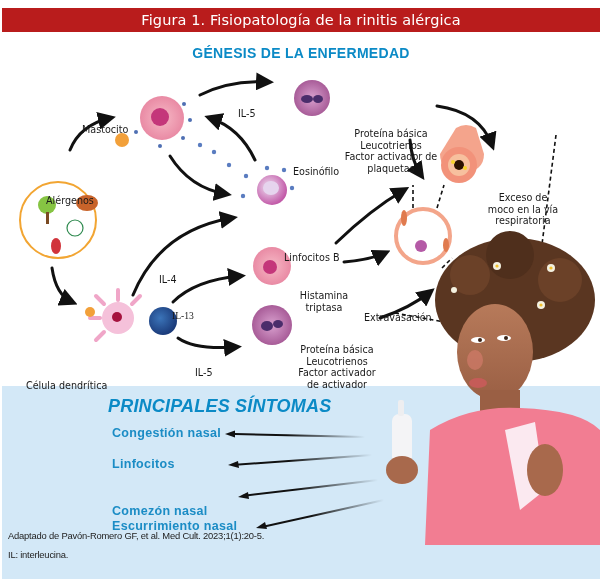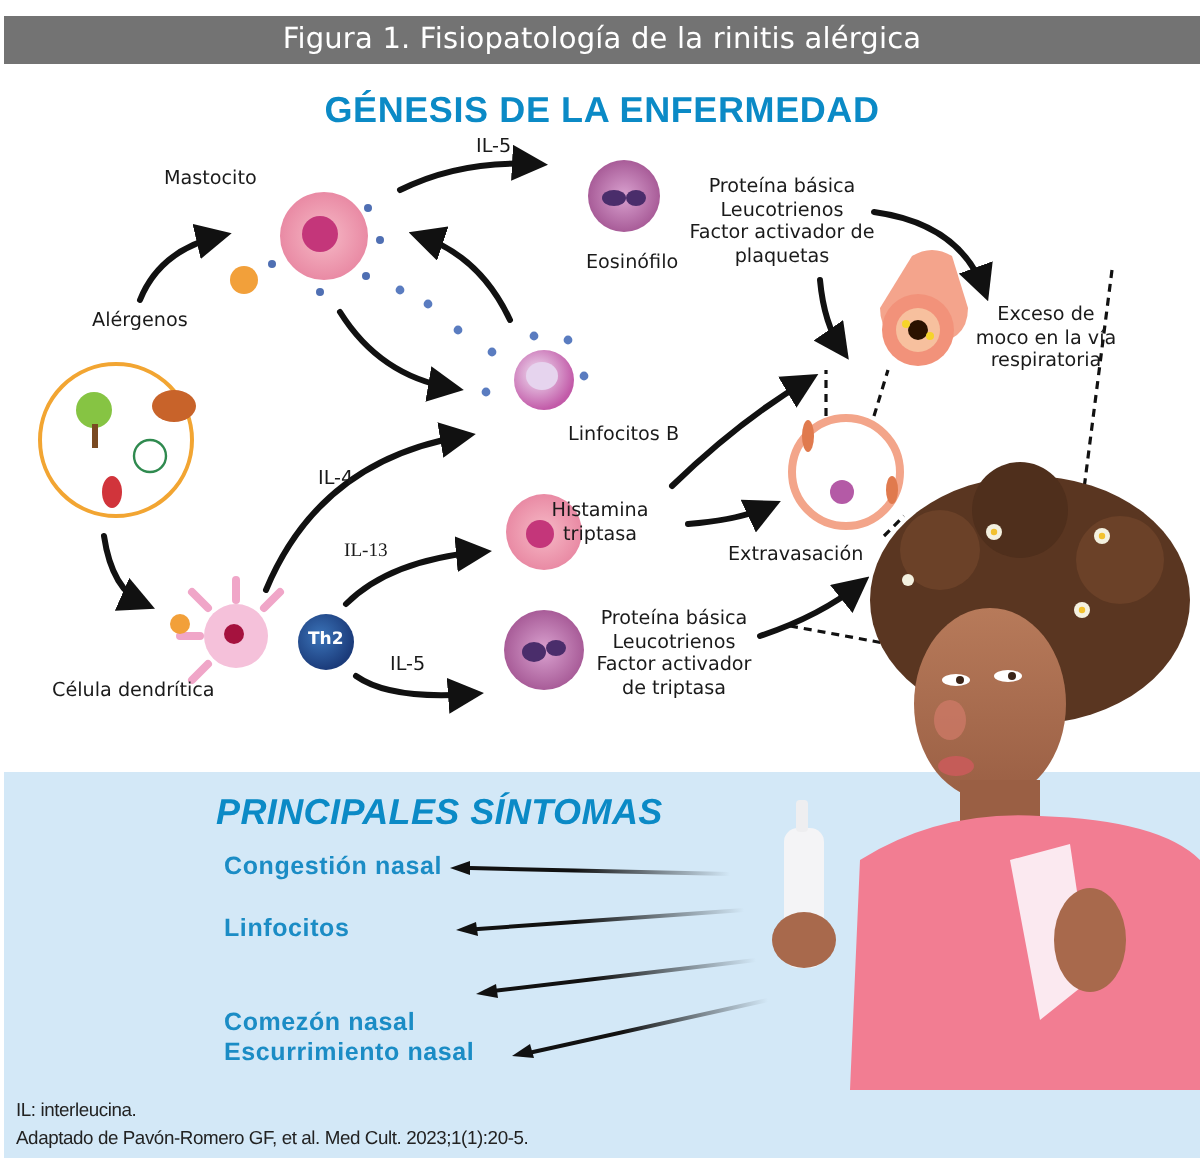--- a/index.html
+++ b/index.html
@@ -1,29 +1,29 @@
 <!DOCTYPE html>
 <html><head>
 <meta charset="utf-8">
 <style>
   * { box-sizing: border-box; margin: 0; padding: 0; }
   html, body { width: 602px; height: 581px; background: #ffffff; overflow: hidden; }
   body { position: relative; font-family: "DejaVu Sans", sans-serif; color: #1a1a1a; }
 
   .title-bar {
     position: absolute; left: 2px; top: 8px; width: 598px; height: 24px;
-    background: #737373; color: #ffffff; font-size: 14.5px;
+    background: #b91c1c; color: #ffffff; font-size: 14.5px;
     display: flex; align-items: center; justify-content: center; letter-spacing: 0.1px;
   }
   .section-heading {
     position: absolute; font-weight: bold; color: #0b8ac6; font-family: "Liberation Sans", sans-serif;
   }
-  .h-genesis { left: 0; width: 602px; text-align: center; top: 45px; font-size: 18px; letter-spacing: 0.3px; }
-
-  .lbl { position: absolute; font-size: 9.6px; color: #1a1a1a; line-height: 1.22; white-space: nowrap; font-family: "DejaVu Sans", sans-serif; }
+  .h-genesis { left: 0; width: 602px; text-align: center; top: 45px; font-size: 14px; letter-spacing: 0.3px; }
+
+  .lbl { position: absolute; font-size: 9.6px; color: #1a1a1a; line-height: 1.22; white-space: nowrap; font-family: "DejaVu Sans", sans-serif; margin-top: 40px; }
   .ctr { text-align: center; }
 
   svg.diagram { position: absolute; left: 0; top: 0; }
 
   .symptoms-panel {
     position: absolute; left: 2px; top: 386px; width: 598px; height: 193px; background: #d3e8f7;
   }
   .h-symptoms { left: 108px; top: 396px; font-size: 18px; letter-spacing: 0.2px; font-style: italic; }
   .symptom {
     position: absolute; font-family: "Liberation Sans", sans-serif; font-weight: bold;
@@ -258,37 +258,37 @@
   <div>Exceso de</div>
   <div>moco en la vía</div>
   <div>respiratoria</div>
 </div>
 
 <div class="lbl" style="left:247px; top:212px;padding-left:37px;">Linfocitos B</div>
 <div class="lbl" style="left:159px; top:234px;">IL-4</div>
 <div class="lbl" style="left:172px; top:270px;font-family:Liberation Serif, serif;">IL-13</div>
 <div class="lbl" style="left:195px; top:327px;">IL-5</div>
 
-<div class="lbl ctr" style="left:272px; top:250px; width:56px;text-align:center;">
+<div class="lbl ctr" style="left:296px; top:250px; width:56px;text-align:center;">
   <div>Histamina</div>
   <div>triptasa</div>
 </div>
 
 <div class="lbl" style="left:364px; top:272px;">Extravasación</div>
 
 <div class="lbl ctr" style="left:288px; top:304px; width:98px;">
   <div>Proteína básica</div>
   <div>Leucotrienos</div>
   <div>Factor activador</div>
-  <div>de triptasa</div>
+  <div>de activador</div>
 </div>
 
 <div class="lbl" style="left:26px; top:340px;">Célula dendrítica</div>
 <div class="lbl" style="left:154px; top:315px; color:#ffffff; font-weight:bold; font-size:8.5px;">Th2</div>
 
 <div class="section-heading h-symptoms">PRINCIPALES SÍNTOMAS</div>
 <div class="symptom" style="left:112px; top:426px;">Congestión nasal</div>
 <div class="symptom" style="left:112px; top:457px;">Linfocitos</div>
 <div class="symptom" style="left:112px; top:504px;">Comezón nasal</div>
 <div class="symptom" style="left:112px; top:519px;">Escurrimiento nasal</div>
 
 <div class="footnote" style="top:549px;">IL: interleucina.</div>
-<div class="footnote" style="top:563px;">Adaptado de Pavón-Romero GF, et al. Med Cult. 2023;1(1):20-5.</div>
+<div class="footnote" style="top:530px;">Adaptado de Pavón-Romero GF, et al. Med Cult. 2023;1(1):20-5.</div>
 
 </body></html>

